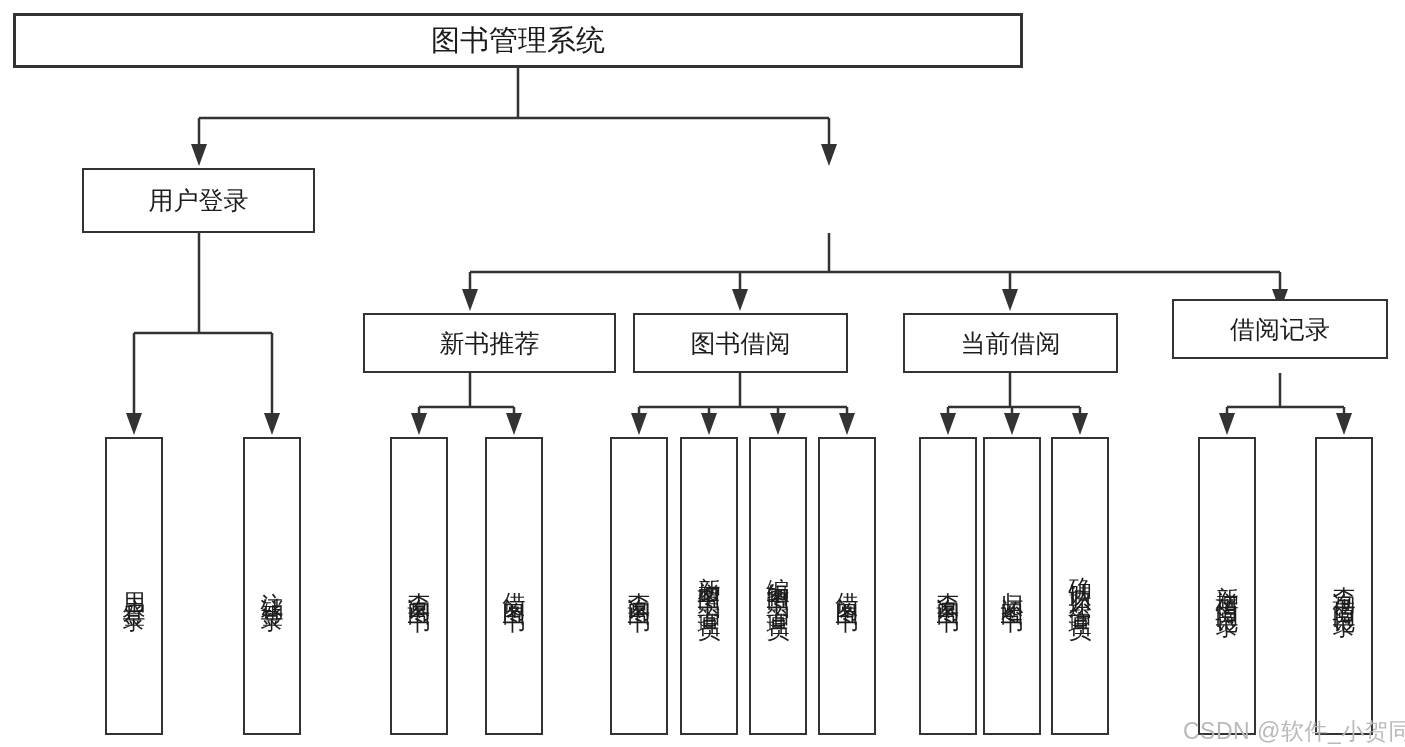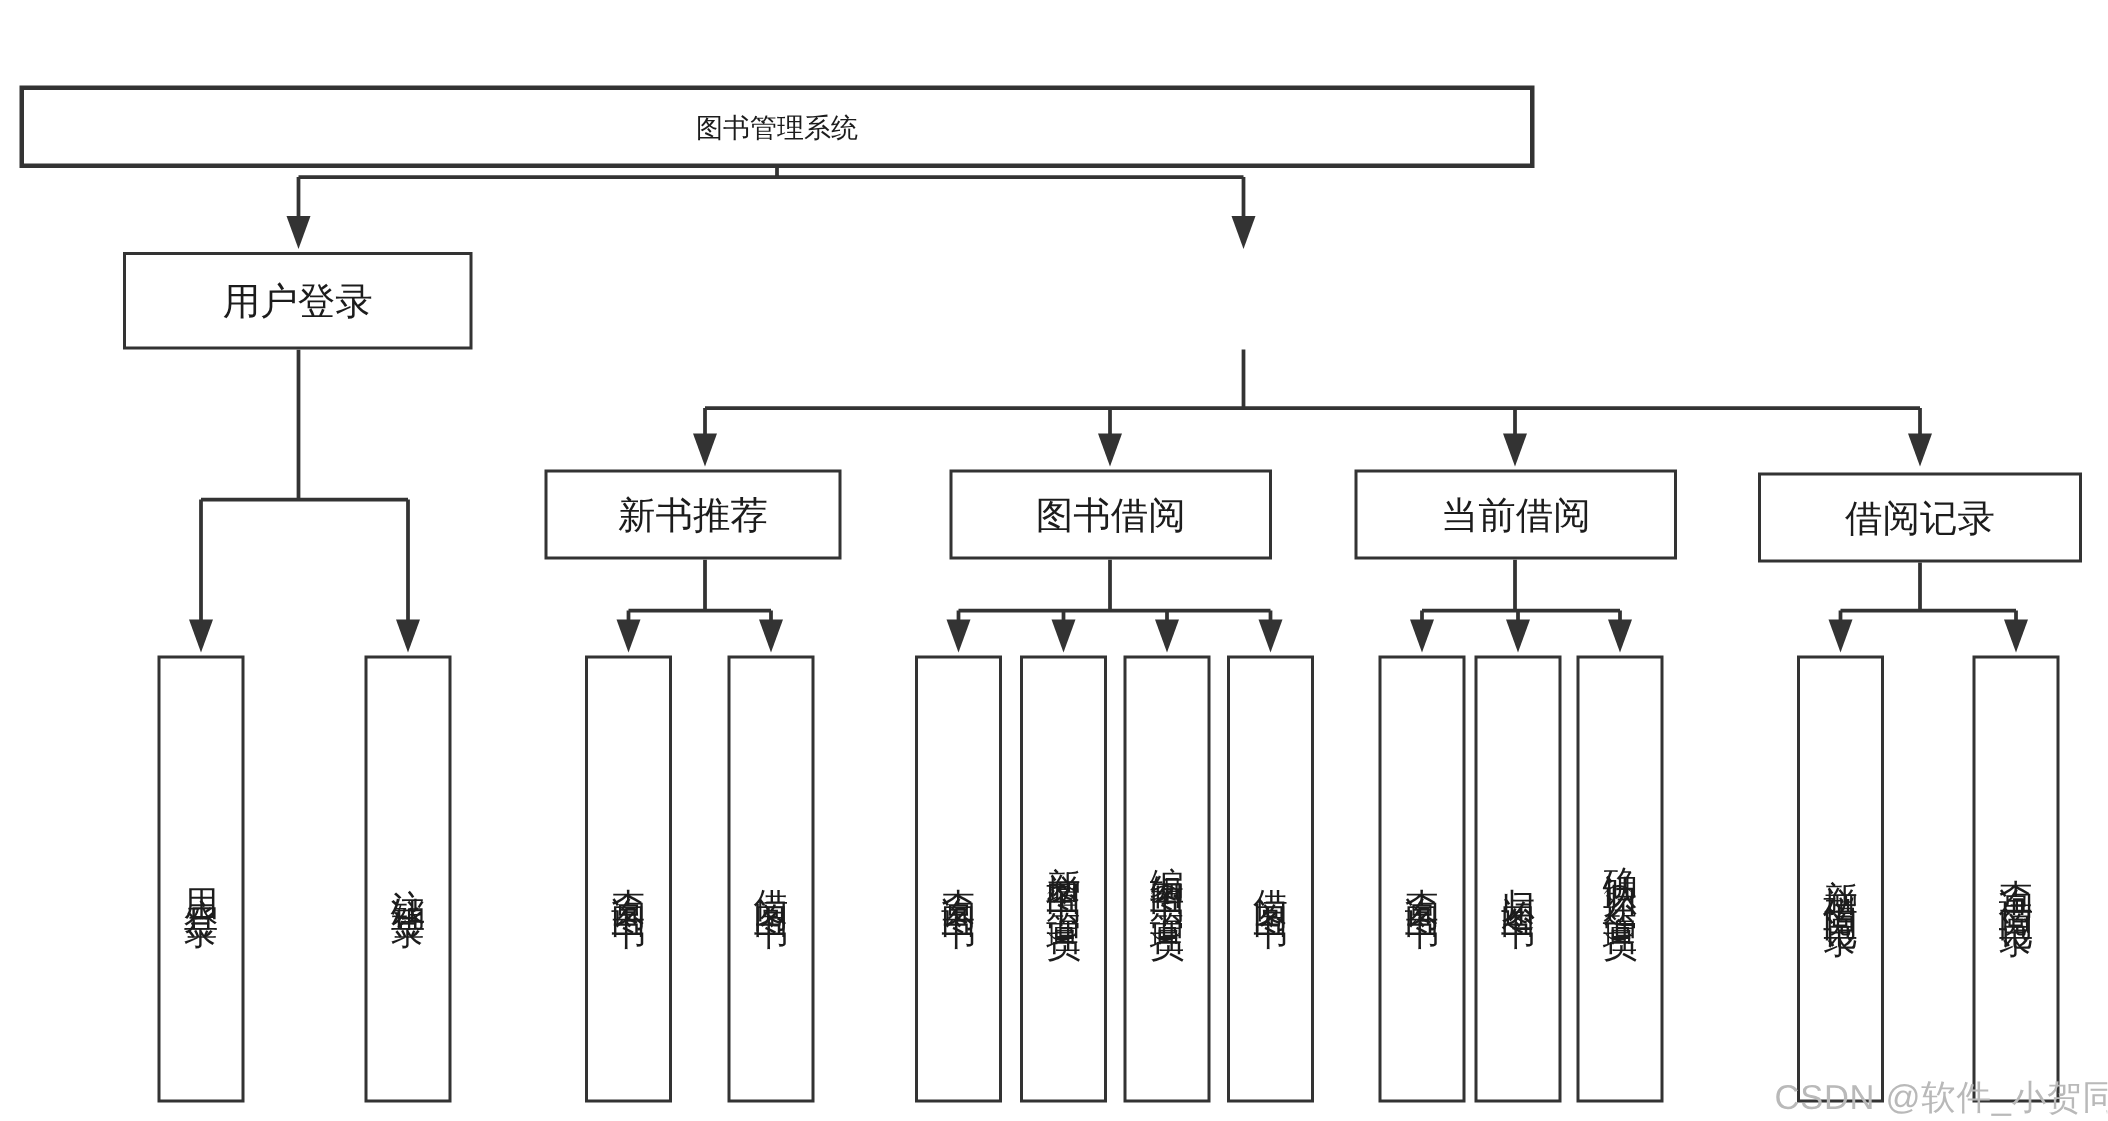--- a/index.html
+++ b/index.html
@@ -6,21 +6,21 @@
   .canvas{
     position:relative;width:1405px;height:747px;background:#ffffff;overflow:hidden;
     font-family:"Liberation Sans", sans-serif;color:#1c1c1c;
   }
   .wires{position:absolute;left:0;top:0;width:1405px;height:747px;}
   .node{
     position:absolute;box-sizing:border-box;background:#ffffff;
     border:2px solid #333333;display:flex;align-items:center;justify-content:center;
     text-align:center;
   }
-  .node.root{border-width:3px;font-size:18px;margin-top:44px;}
+  .node.root{border-width:3px;font-size:29px;}
   .node.h{font-size:25px;}
   .node.v{font-size:23px;}
   .node.v .lbl{
     writing-mode:vertical-rl;text-orientation:mixed;letter-spacing:6px;
     line-height:1;white-space:nowrap;
   }
   .watermark{
     position:absolute;left:1183px;top:719px;font-size:23px;line-height:1.1;
     color:#b9b9b9;white-space:nowrap;z-index:5;letter-spacing:0.5px;
   }
@@ -71,30 +71,30 @@
   </svg>
 
   <div class="node root" style="left:13px;top:13px;width:1010px;height:55px">
     <span class="lbl">图书管理系统</span>
   </div>
 
   <div class="node h" style="left:82px;top:168px;width:233px;height:65px">
     <span class="lbl">用户登录</span>
   </div>
 
-  <div class="node h" style="left:363px;top:313px;width:198px;height:60px">
+  <div class="node h" style="left:363px;top:313px;width:253px;height:60px">
     <span class="lbl">新书推荐</span>
   </div>
   <div class="node h" style="left:633px;top:313px;width:215px;height:60px">
     <span class="lbl">图书借阅</span>
   </div>
   <div class="node h" style="left:903px;top:313px;width:215px;height:60px">
     <span class="lbl">当前借阅</span>
   </div>
-  <div class="node h" style="left:1172px;top:315px;width:216px;height:60px">
+  <div class="node h" style="left:1172px;top:299px;width:216px;height:60px">
     <span class="lbl">借阅记录</span>
   </div>
 
   <div class="node v" style="left:105px;top:437px;width:58px;height:298px">
     <span class="lbl">用户登录</span>
   </div>
   <div class="node v" style="left:243px;top:437px;width:58px;height:298px">
     <span class="lbl">注销登录</span>
   </div>
 

